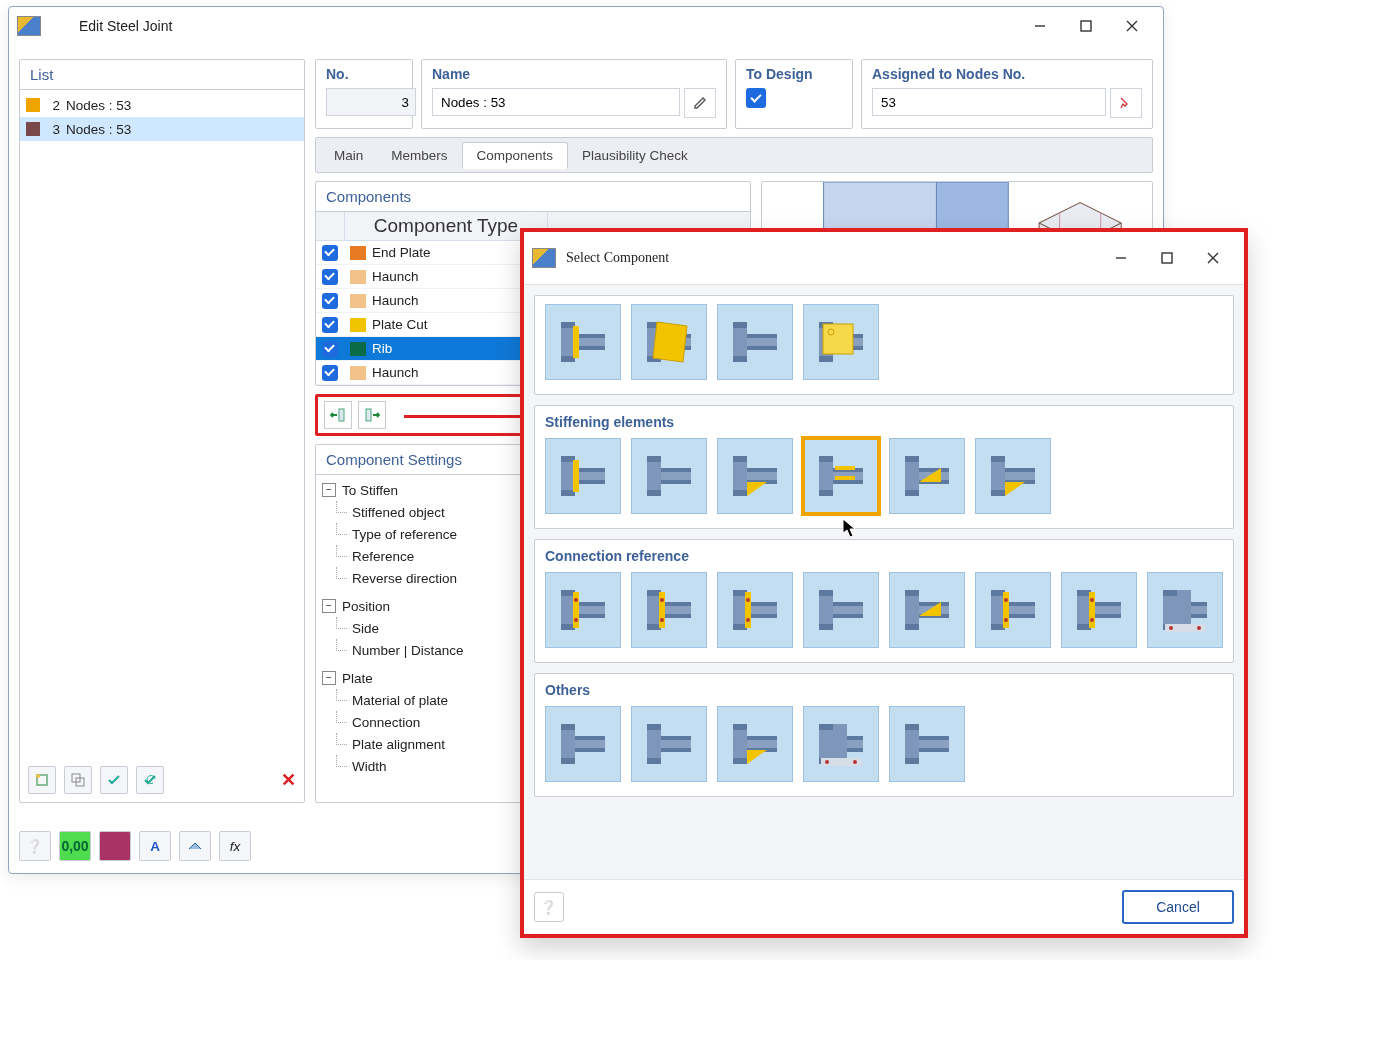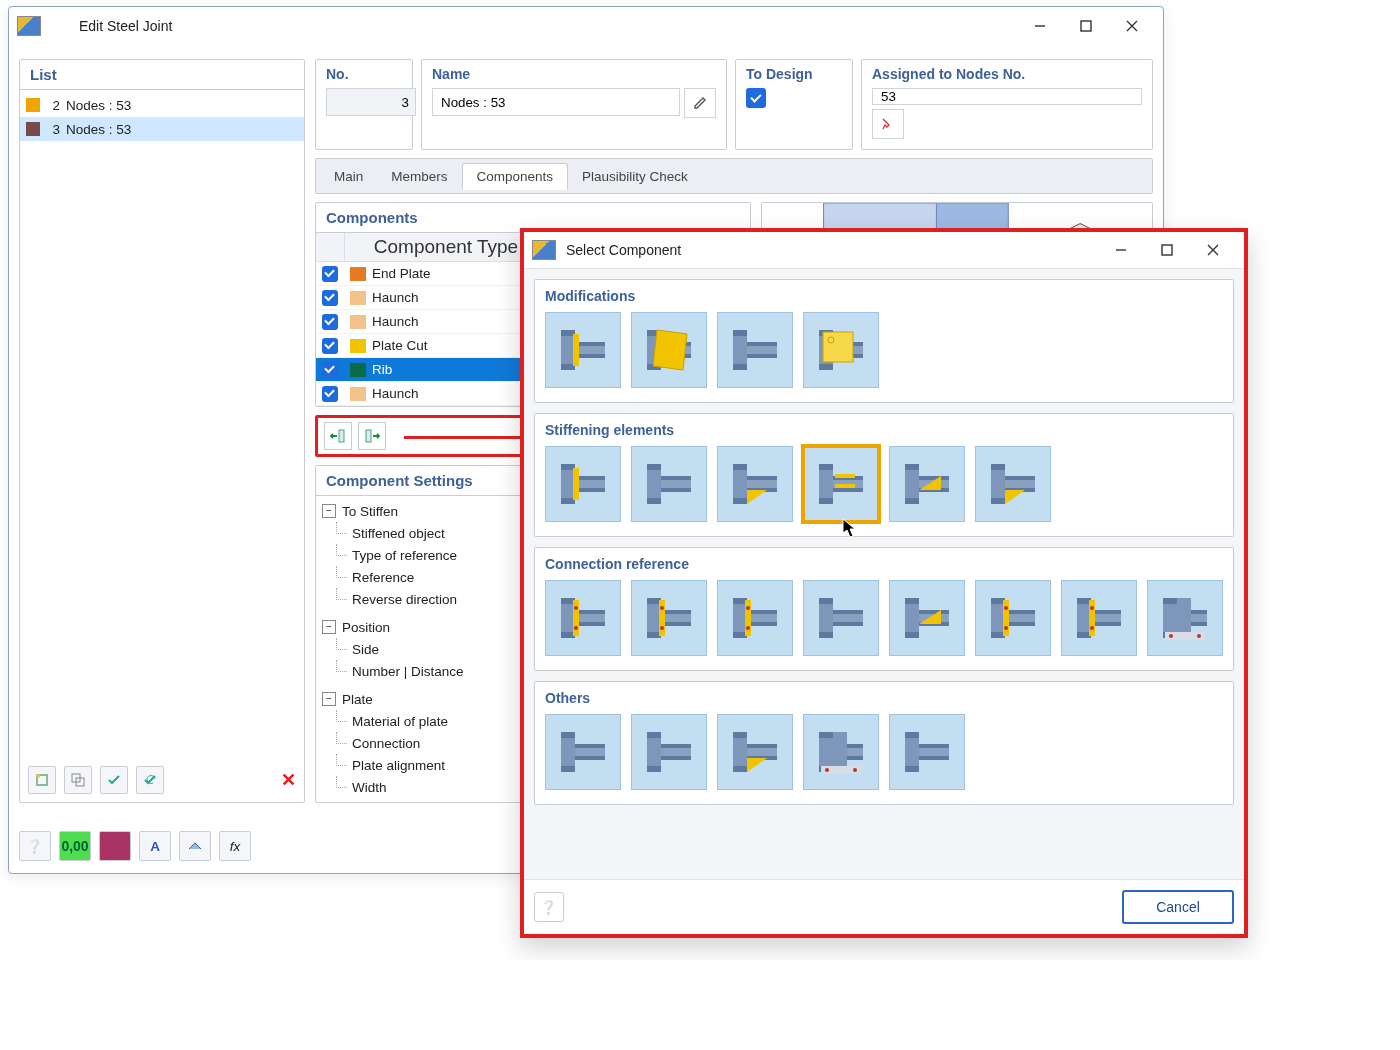--- a/index.html
+++ b/index.html
@@ -25,21 +25,21 @@
   .app-icon{width:22px;height:18px;background:linear-gradient(135deg,#e7b931 40%,#4a7fcc 40%);margin-right:10px;border:1px solid #888;}
   .titlebar .title{flex:1;font-size:14px;}
   .winbtn{width:46px;height:30px;display:flex;align-items:center;justify-content:center;}
   .winbtn svg{width:12px;height:12px;stroke:#333;stroke-width:1.4;fill:none;}
   .chrome-area{display:flex;}
 
   .body{position:absolute;top:42px;left:0;right:0;bottom:60px;padding:10px;display:flex;gap:10px;}
 
   
   .list-panel{width:284px;background:#fff;border:1px solid var(--panel-border);border-radius:2px;display:flex;flex-direction:column;}
-  .panel-title{padding:6px 10px;color:var(--header-blue);font-weight:700;font-size:15px;border-bottom:1px solid var(--panel-border);}
+  .panel-title{padding:6px 10px;color:var(--header-blue);font-weight:400;font-size:15px;border-bottom:1px solid var(--panel-border);}
   .list-rows{flex:1;padding-top:3px;}
   .list-row{display:flex;align-items:center;height:24px;padding:0 6px;gap:6px;}
   .list-row.selected{background:var(--sel-light);}
   .swatch{width:14px;height:14px;}
   .list-row .num{width:14px;text-align:right;}
   .list-row .txt{flex:1;}
   .list-footer{display:flex;align-items:center;gap:8px;padding:8px;}
   .tbtn{width:26px;height:26px;border:1px solid var(--panel-border);background:#f5f6f9;border-radius:2px;display:flex;align-items:center;justify-content:center;}
   .spacer{flex:1;}
   .delete-x{color:var(--red);font-size:18px;font-weight:700;}
@@ -52,21 +52,21 @@
   .field-no{width:76px;}
   .field-no input{width:100%;height:26px;border:1px solid #cfd3db;background:#f1f3f7;text-align:right;padding:0 6px;}
   .field-name{flex:1;}
   .name-wrap{display:flex;gap:4px;}
   .name-wrap input{flex:1;height:26px;border:1px solid #cfd3db;padding:0 8px;}
   .icon-btn{width:30px;height:28px;border:1px solid #cfd3db;background:#fff;display:flex;align-items:center;justify-content:center;}
   .field-design{width:96px;}
   .chk{width:20px;height:20px;background:var(--checkbox-blue);border-radius:3px;display:flex;align-items:center;justify-content:center;}
   .chk::after{content:"";width:8px;height:4px;border:2px solid #fff;border-top:none;border-right:none;transform:rotate(-45deg);margin-top:-3px;}
   .field-nodes{width:270px;}
-  .nodes-wrap{display:flex;gap:4px;flex-direction:column;}
+  .nodes-wrap{display:flex;gap:4px;}
   .nodes-wrap input{flex:1;height:26px;border:1px solid #cfd3db;padding:0 8px;}
 
   .tabs-row{display:flex;align-items:center;background:var(--panel-bg);border:1px solid var(--panel-border);border-radius:2px;height:34px;padding:0 4px;}
   .tab{padding:5px 14px;color:#444;}
   .tab.active{background:#fff;border:1px solid var(--panel-border);border-bottom-color:#fff;border-radius:3px 3px 0 0;}
 
   .work-row{display:flex;gap:10px;flex:1;min-height:0;}
   .work-left{width:436px;display:flex;flex-direction:column;gap:8px;}
 
   .components-panel{background:#fff;border:1px solid var(--panel-border);border-radius:2px;}
@@ -100,21 +100,21 @@
 
   .preview-panel{flex:1;background:#fff;border:1px solid var(--panel-border);border-radius:2px;overflow:hidden;position:relative;}
   .preview-svg{position:absolute;inset:0;}
 
   
   .bottombar{position:absolute;left:10px;bottom:12px;display:flex;gap:8px;align-items:center;}
   .bbtn{width:30px;height:28px;border:1px solid var(--panel-border);background:#f5f6f9;border-radius:2px;display:flex;align-items:center;justify-content:center;}
 
   
   .dialog{position:absolute;left:520px;top:228px;width:720px;height:702px;border:4px solid var(--red);background:#fff;box-shadow:0 10px 24px rgba(0,0,0,.18);display:flex;flex-direction:column;}
-  .dlg-title{display:flex;align-items:center;height:36px;padding:0 8px;border-bottom:1px solid #e0e2e8;background:#fff;}
+  .dlg-title{display:flex;align-items:center;height:36px;padding:8px 8px;border-bottom:1px solid #e0e2e8;background:#fff;font-family:Liberation Serif, serif;}
   .dlg-title .title{flex:1;font-size:14px;}
   .dlg-body{flex:1;overflow:auto;background:#f4f5f7;padding:10px;}
   .section{background:#fff;border:1px solid var(--panel-border);border-radius:2px;margin-bottom:10px;padding:8px 10px 14px 10px;}
   .section .hdr{color:var(--header-blue);font-weight:600;font-size:14px;margin-bottom:8px;}
   .thumbs{display:flex;flex-wrap:wrap;gap:10px;}
   .thumb{width:74px;height:74px;background:var(--thumb-bg);border:1px solid #9ec2df;display:flex;align-items:center;justify-content:center;}
   .thumb.sel{outline:4px solid var(--thumb-sel);outline-offset:-2px;}
   .dlg-footer{display:flex;align-items:center;padding:10px;border-top:1px solid #e0e2e8;}
   .dlg-footer .help{width:28px;height:28px;border:1px solid var(--panel-border);border-radius:3px;display:flex;align-items:center;justify-content:center;color:#555;font-weight:bold;}
   .dlg-footer .gap{flex:1;}
@@ -422,21 +422,20 @@
           </div>
         <div class="winbtn">
             <svg viewBox="0 0 12 12">
               <path d="M1 1 L11 11 M11 1 L1 11"></path>
             </svg>
           </div>
       </div>
     </div>
     <div class="dlg-body" id="dlg-body">
         <div class="section">
-          <div class="hdr">Modifications</div>
           <div class="thumbs">
             <div class="thumb">
               <svg width="60" height="60" viewBox="0 0 60 60">
     <rect x="8" y="10" width="14" height="40" fill="#7e96b9"></rect>
     <rect x="8" y="10" width="14" height="6" fill="#5e799f"></rect>
     <rect x="8" y="44" width="14" height="6" fill="#5e799f"></rect>
     <rect x="22" y="24" width="30" height="12" fill="#8aa0c1"></rect>
     <rect x="22" y="22" width="30" height="4" fill="#5e799f"></rect>
     <rect x="22" y="34" width="30" height="4" fill="#5e799f"></rect>
     <rect x="20" y="14" width="6" height="32" fill="#f2c400"></rect>

